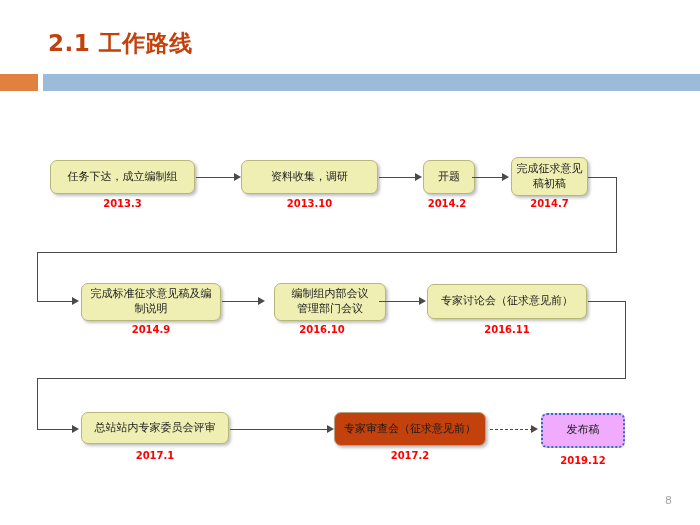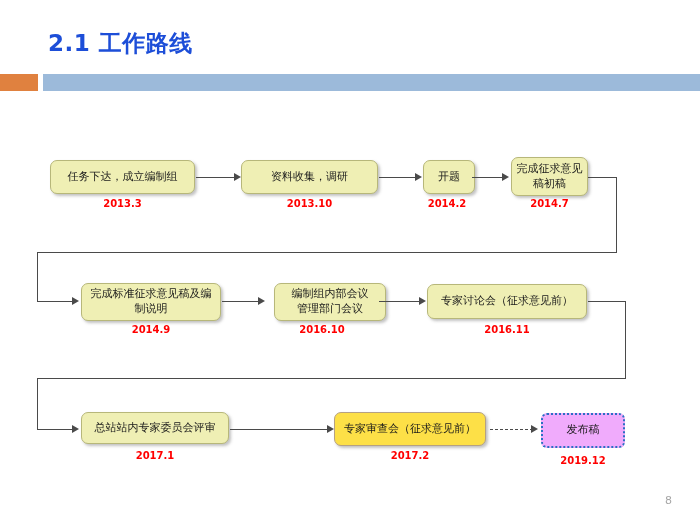--- a/index.html
+++ b/index.html
@@ -21,21 +21,21 @@
     background: #ffffff;
   }
 
   
   .slide-title {
     position: absolute;
     left: 48px;
     top: 28px;
     font-size: 23px;
     font-weight: bold;
-    color: #1d4ed8;
+    color: #c2410c;
     letter-spacing: 0.5px;
     white-space: nowrap;
   }
   .header-bar-orange {
     position: absolute;
     left: 0px;
     top: 74px;
     width: 38px;
     height: 17px;
     background: #e0813f;
@@ -63,21 +63,21 @@
     color: #1a1a1a;
     padding: 2px 4px;
     font-family: "DejaVu Sans", "Liberation Sans", sans-serif;
   }
   .node.yellow {
     background: #efefb4;
     border: 1px solid #b7b77a;
     box-shadow: 2px 2px 3px rgba(120,120,120,0.45);
   }
   .node.beige {
-    background: #fde047;
+    background: #c2410c;
     border: 1px solid #b5a183;
     box-shadow: 2px 2px 3px rgba(120,120,120,0.45);
   }
   .node.dotted {
     background: #f0abfc;
     border: 2px dotted #2a6fc4;
     border-radius: 6px;
   }
 
   

